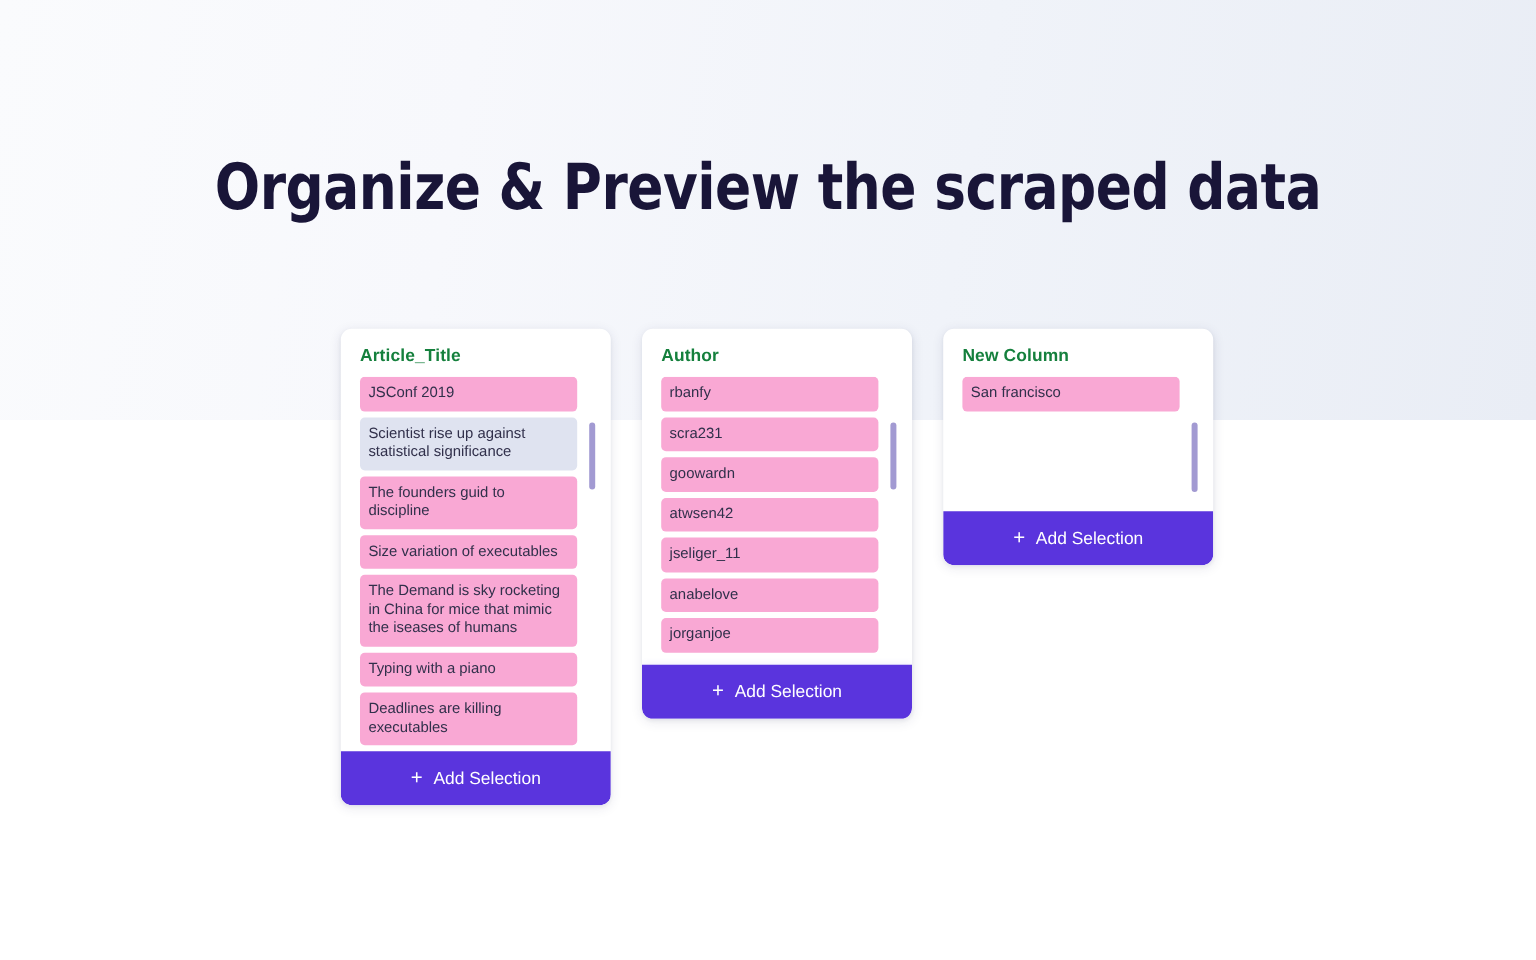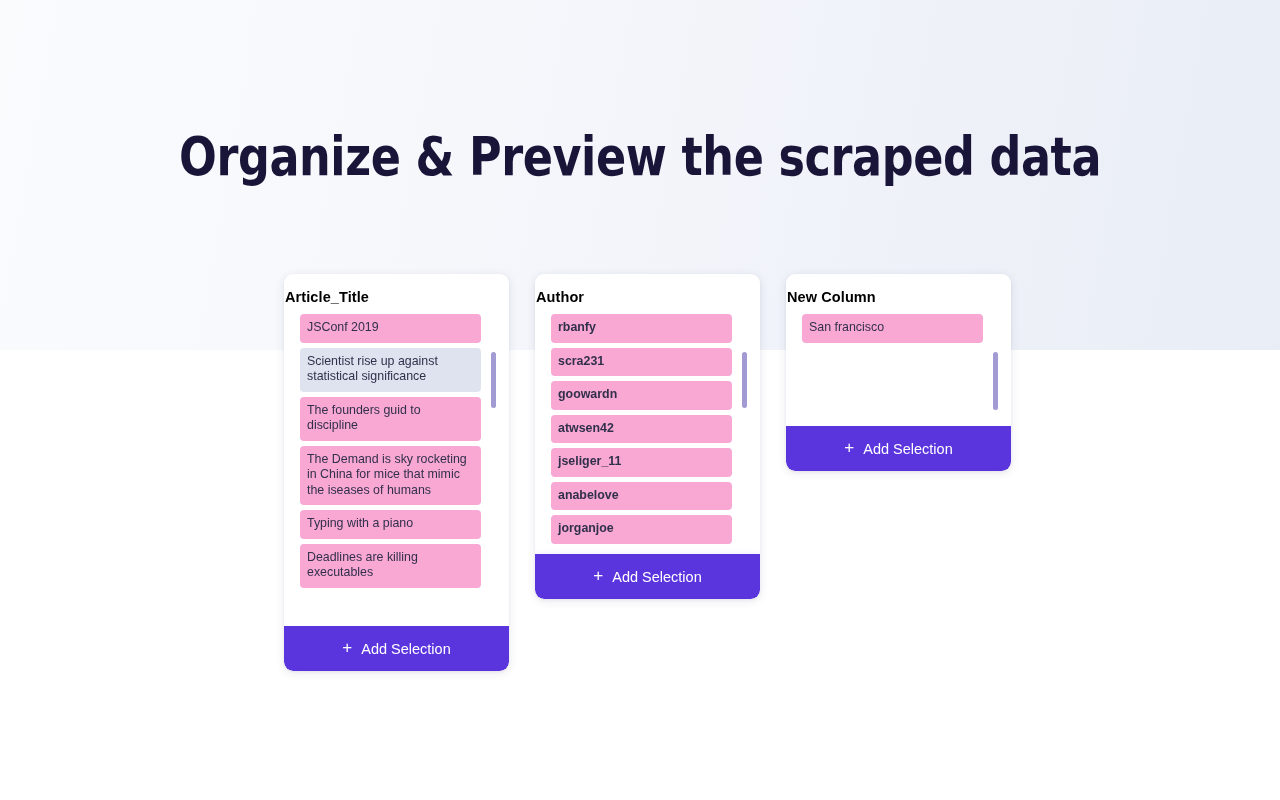--- a/index.html
+++ b/index.html
@@ -67,24 +67,24 @@
     width: 225px;
     background: #ffffff;
     border-radius: 9px;
     box-shadow: 0 2px 10px rgba(40, 44, 90, 0.10), 0 1px 3px rgba(40, 44, 90, 0.06);
     overflow: hidden;
     display: flex;
     flex-direction: column;
   }
 
   .card-header {
-    padding: 15px 16px 9px 1px;
+    padding: 15px 16px 9px 16px;
     font-size: 14.5px;
     font-weight: bold;
-    color: #000000;
+    color: #15803d;
     letter-spacing: 0.1px;
   }
 
   .list-wrap {
     position: relative;
     padding: 0 16px 0 16px;
     overflow: hidden;
   }
 
   .list {
@@ -137,21 +137,21 @@
     line-height: 1;
     font-weight: 400;
     position: relative;
     top: -1px;
   }
 
   
   #card-article .list-wrap { height: 312px; }
   #card-article .scrollbar { top: 38px; height: 56px; }
 
-  #card-author  .list-wrap { height: 240px; font-weight: bold; }
+  #card-author  .list-wrap { height: 240px; }
   #card-author  .scrollbar { top: 38px; height: 56px; }
 
   #card-new     .list-wrap { height: 112px; }
   #card-new     .scrollbar { top: 38px; height: 58px; }
 
   #card-author .add-btn { box-shadow: 0 2px 8px rgba(90,52,221,0.18); }
 </style>
 </head>
 <body>
 
@@ -163,20 +163,21 @@
 <div class="columns">
 
   <div class="card" id="card-article">
     <div class="card-header">Article_Title</div>
 
     <div class="list-wrap">
       <div class="list">
         <div class="cell">JSConf 2019</div>
         <div class="cell selected">Scientist rise up against statistical significance</div>
         <div class="cell">The founders guid to discipline</div>
+        <div class="cell">Size variation of executables</div>
         <div class="cell">The Demand is sky rocketing in  China for mice that mimic the iseases of humans</div>
         <div class="cell">Typing with a piano</div>
         <div class="cell">Deadlines are killing executables</div>
 
       </div>
       <div class="scrollbar"></div>
     </div>
 
     <button class="add-btn">
       <span class="plus">+</span>

